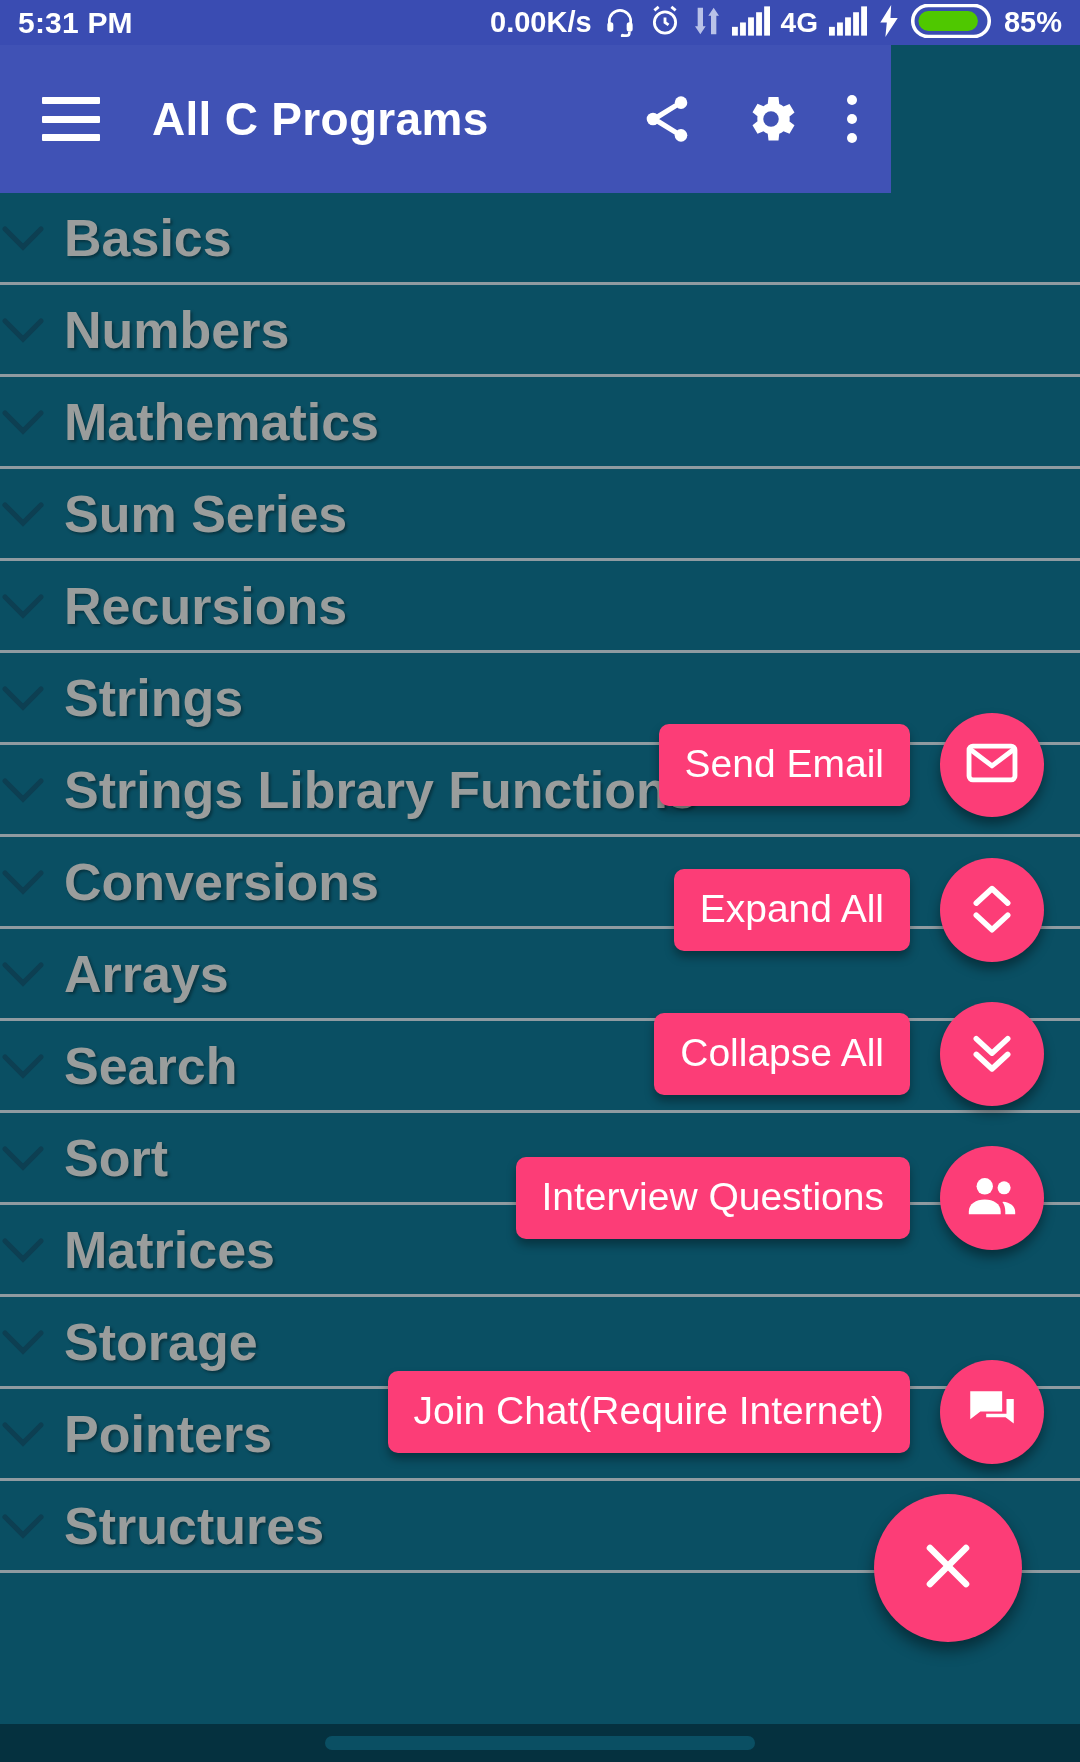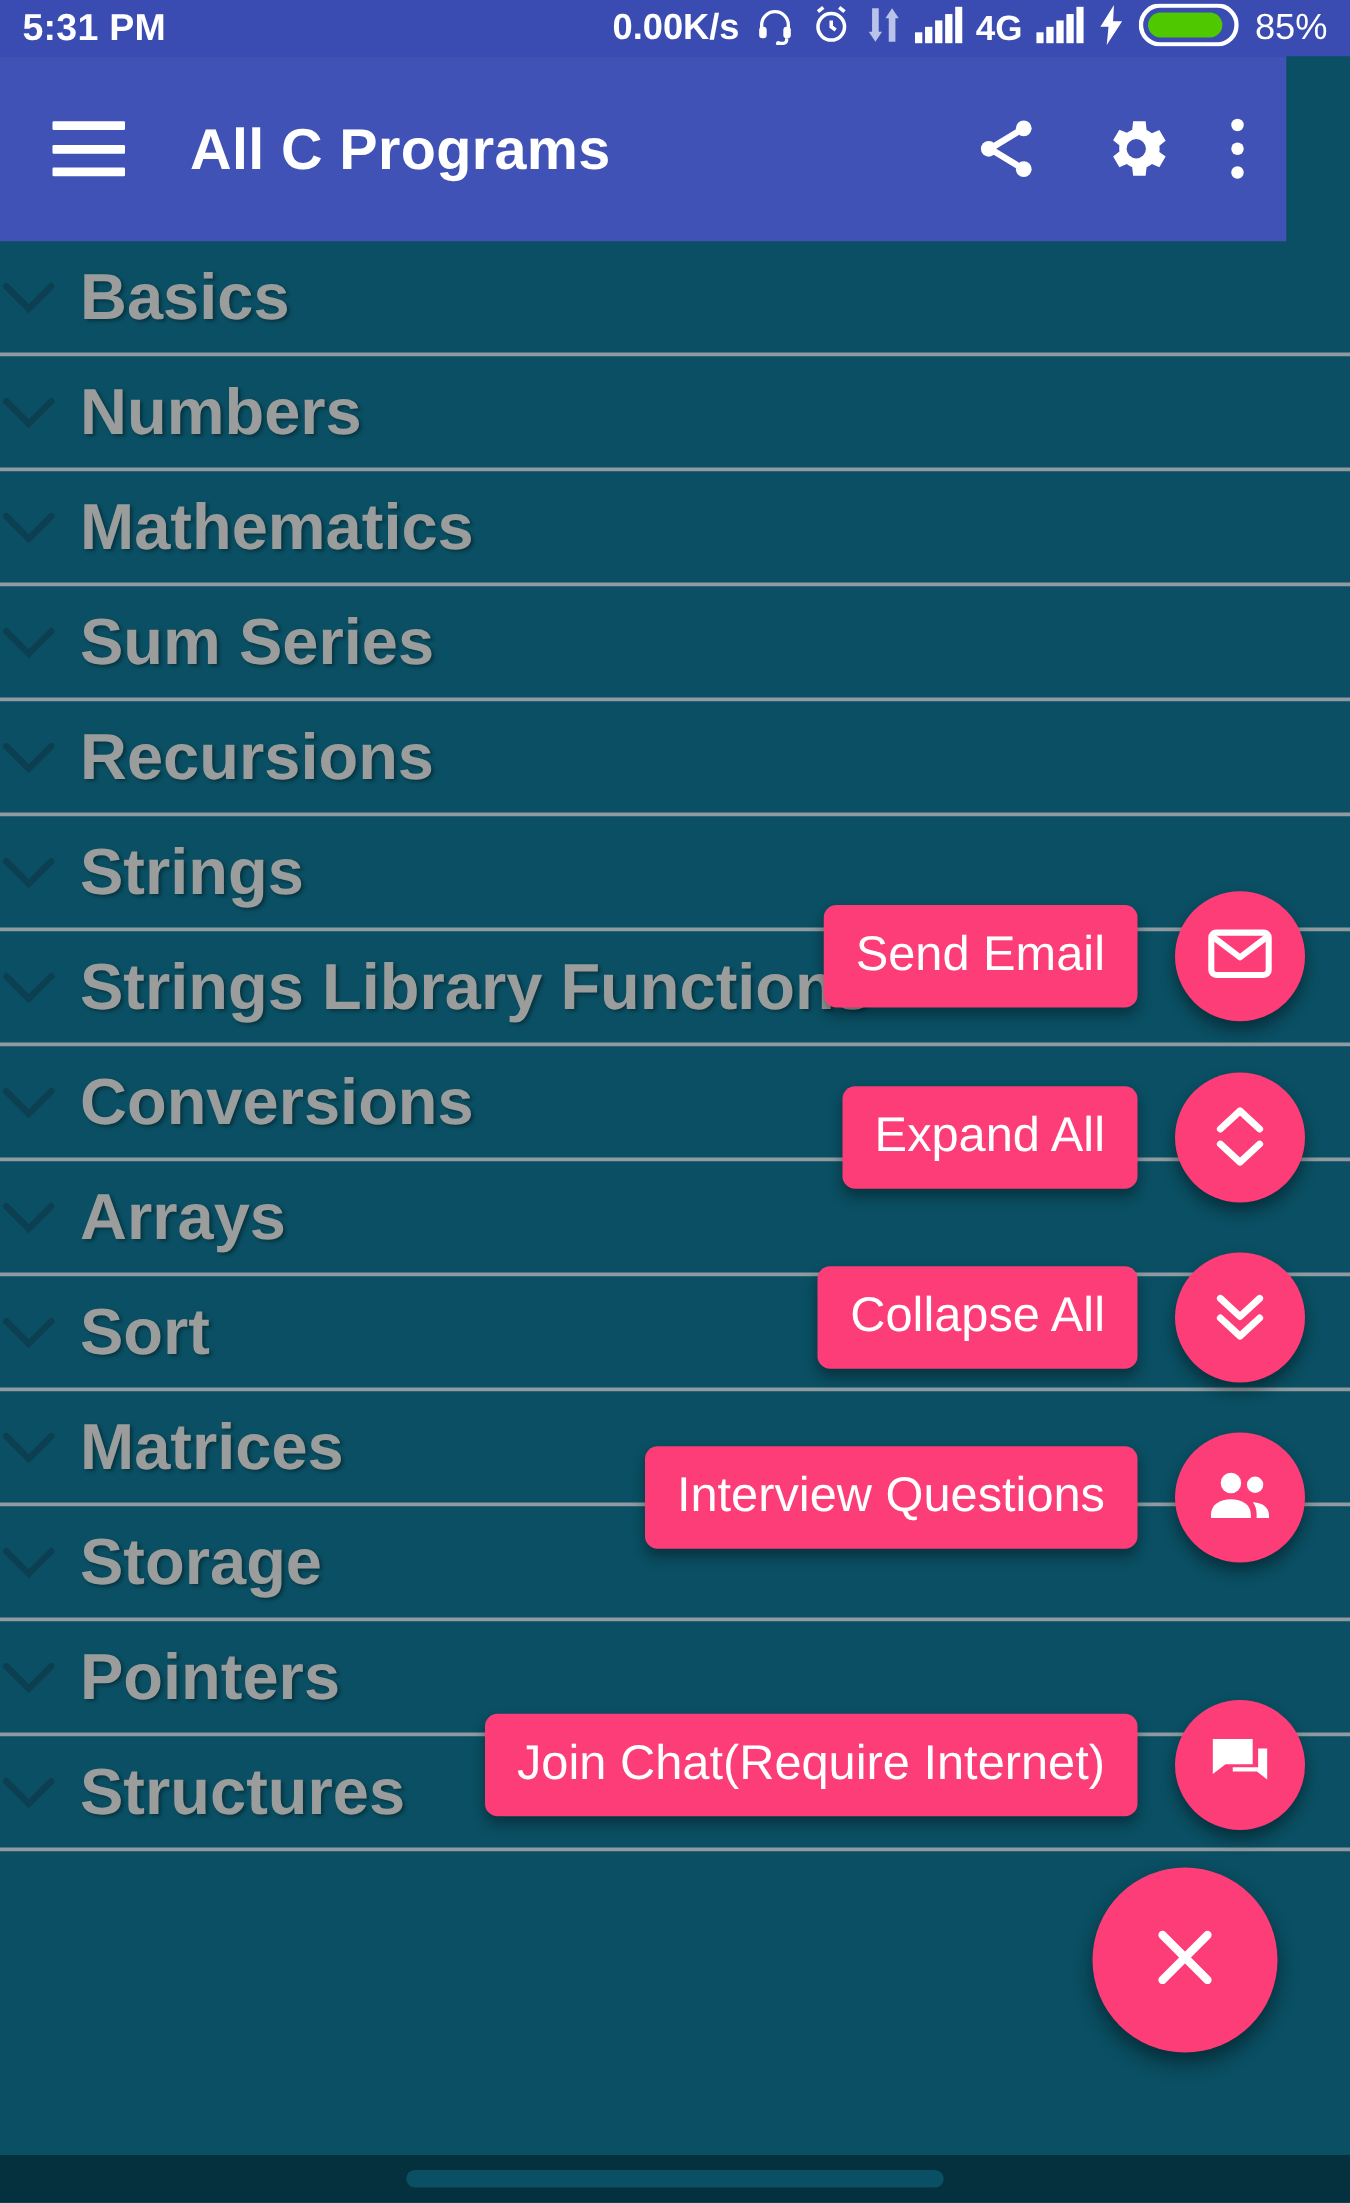--- a/index.html
+++ b/index.html
@@ -17,25 +17,25 @@
     background:#3a4cb2;
     display:flex; align-items:center;
     padding:0 18px;
     color:#ffffff;
   }
   .sb-time{ font-size:30px; font-weight:bold; letter-spacing:.2px; }
   .sb-right{ margin-left:auto; display:flex; align-items:center; gap:11px; }
   .sb-speed{ font-size:29px; font-weight:bold; }
   .sb-ico{ display:block; }
   .sb-4g{ font-size:28px; font-weight:bold; }
-  .sb-pct{ font-size:29px; font-weight:normal; margin-left:2px; }
+  .sb-pct{ font-size:29px; font-weight:bold; margin-left:2px; }
 
   
   .appbar{
-    height:148px; width:1029px;
+    height:148px; width:891px;
     background:#4052b5;
     display:flex; align-items:center;
     padding:0 34px 0 42px;
     position:relative; z-index:5;
   }
   .hamburger{
     width:58px; height:44px;
     display:flex; flex-direction:column; justify-content:space-between;
     cursor:pointer;
   }
@@ -294,20 +294,28 @@
 
   <div class="row">
     <span class="chev">
       <svg width="44" height="26" viewBox="0 0 22 13" fill="none" stroke="#0d3f52" stroke-width="2.6" stroke-linecap="round">
           <path d="M2 2 11 11 20 2"></path>
         </svg>
     </span>
     <span class="label">Arrays</span>
   </div>
 
+  <div class="row">
+    <span class="chev">
+      <svg width="44" height="26" viewBox="0 0 22 13" fill="none" stroke="#0d3f52" stroke-width="2.6" stroke-linecap="round">
+          <path d="M2 2 11 11 20 2"></path>
+        </svg>
+    </span>
+    <span class="label">Search</span>
+  </div>
 
   <div class="row">
     <span class="chev">
       <svg width="44" height="26" viewBox="0 0 22 13" fill="none" stroke="#0d3f52" stroke-width="2.6" stroke-linecap="round">
           <path d="M2 2 11 11 20 2"></path>
         </svg>
     </span>
     <span class="label">Sort</span>
   </div>
 

